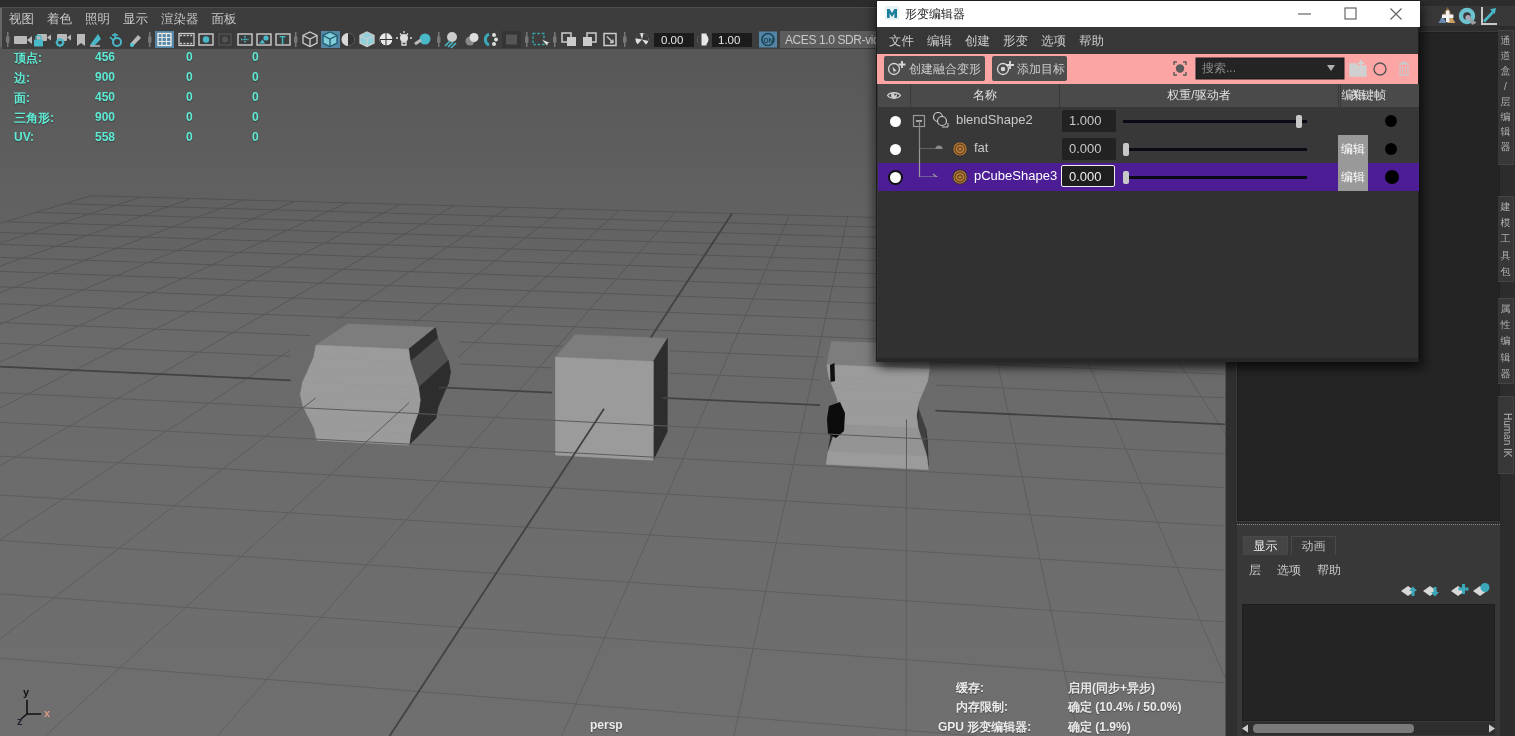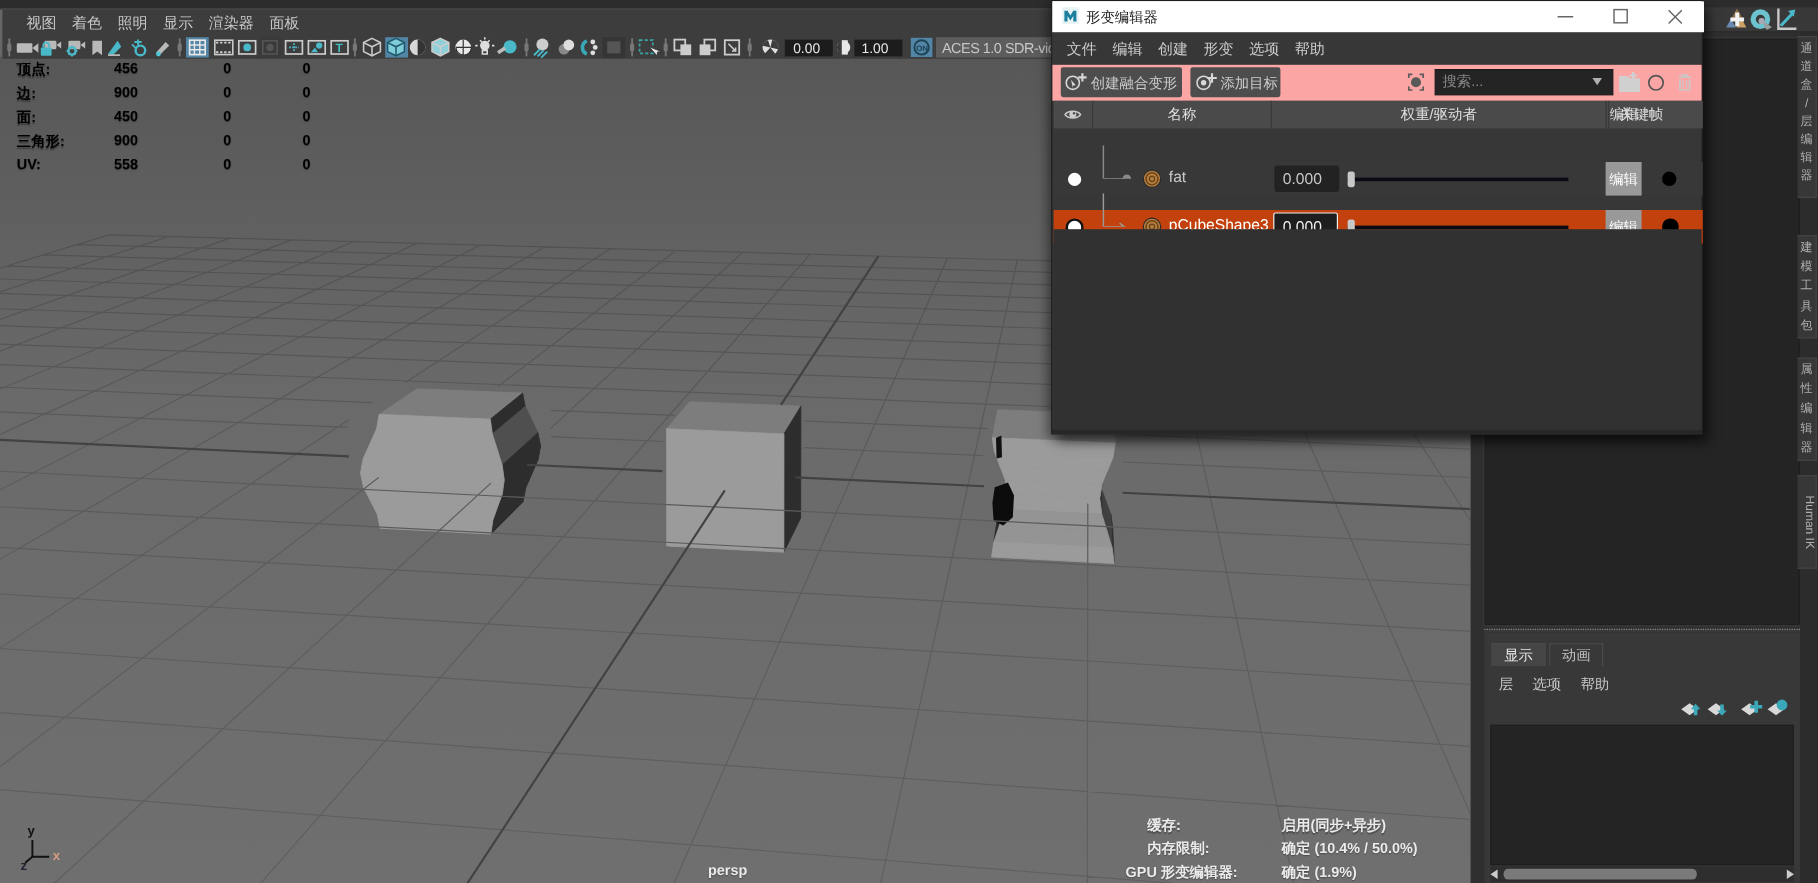--- a/index.html
+++ b/index.html
@@ -4,23 +4,23 @@
 *{margin:0;padding:0;box-sizing:border-box}
 html,body{width:1515px;height:736px;overflow:hidden;background:#2b2b2b;
  font-family:"Liberation Sans",sans-serif;-webkit-font-smoothing:antialiased}
 #root{position:relative;width:1515px;height:736px}
 .abs{position:absolute}
 
 #vpwrap{left:0;top:0;width:1226px;height:736px;background:#666}
 #topstrip{left:0;top:0;width:1226px;height:8px;background:#2c2c2c;border-bottom:1px solid #4d4d4d}
 #pmenu{left:2px;top:8px;width:1224px;height:22px;background:#3d3d3d;color:#c8c8c8;font-size:12.5px}
 #pmenu span{display:inline-block;margin-left:13px;line-height:22px}
-#pmenu span:first-child{margin-left:20px}
+#pmenu span:first-child{margin-left:7px}
 #ptool{left:2px;top:30px;width:1224px;height:19px;background:#3d3d3d}
-#hud{color:#000000;font-size:12px;font-weight:bold;text-shadow:0 1px 1px rgba(0,0,0,.35)}
+#hud{color:#5eead4;font-size:12px;font-weight:bold;text-shadow:0 1px 1px rgba(0,0,0,.35)}
 #hud div{position:absolute;width:300px}
 #hud .v1{position:absolute;left:81px;width:34px;text-align:left}
 #hud .v2{position:absolute;left:172px;width:10px}
 #hud .v3{position:absolute;left:238px;width:10px}
 .hudr{position:absolute;color:#ebebeb;font-size:12px;font-weight:bold;text-shadow:0 1px 1px rgba(0,0,0,.35)}
 
 #dock{left:1226px;top:0;width:289px;height:736px;background:#2f2f2f}
 #docktop{left:1226px;top:0;width:289px;height:27px;background:#383838;border-bottom:1px solid #2a2a2a}
 #chanbox{left:1237px;top:32px;width:263px;height:489px;background:#242424;border:1px solid #1f1f1f;outline:1px solid #3a3a3a}
 #tabstrip{left:1500px;top:27px;width:15px;height:709px;background:#2c2c2c}
@@ -366,20 +366,39 @@
 <path d="M9.5 11.5 C12 7.8 20 7.8 22.5 11.5 C20 15.2 12 15.2 9.5 11.5 Z" fill="none" stroke="#ccc" stroke-width="1.3"></path>
 <circle cx="16" cy="11.5" r="2.9" fill="#ccc"></circle>
             <circle cx="17" cy="10.4" r="1" fill="#4a4a4a"></circle>
           </svg>
         </div>
       <div class="hcell" style="left:32px;width:149px">名称</div>
       <div class="hcell" style="left:181px;width:279px">权重/驱动者</div>
       <div class="hcell" style="left:460px;width:30px">编辑</div>
       <div class="hcell" style="left:462px;width:55px">关键帧</div>
     </div>
+    <div class="row" style="top:106px">
+        <div class="radio"></div>
+        <svg width="20" height="28" style="position:absolute;left:31px;top:0">
+          <rect x="4.5" y="8.5" width="11" height="11" fill="none" stroke="#9a9a9a" stroke-width="1.2"></rect>
+          <path d="M7 14 h6" stroke="#d8d8d8" stroke-width="1.4"></path>
+        </svg>
+        <svg width="26" height="28" style="position:absolute;left:50px;top:0">
+          <g fill="none" stroke="#ccc" stroke-width="1.2">
+<circle cx="10" cy="10" r="4.5"></circle>
+            <circle cx="14" cy="14" r="4.5" fill="#383838"></circle>
+            <path d="M20 16 v4 h-6" stroke-width="1"></path>
+</g>
+        </svg>
+        <div style="position:absolute;left:78px;top:5px">blendShape2</div>
+        <div class="valbox" style="left:184px">1.000</div>
+        <div class="slider" style="left:245px;width:184px"></div>
+        <div class="shandle" style="left:418px"></div>
+        <div class="keydot"></div>
+      </div>
 <div class="row" style="top:134px">
         <div class="radio"></div>
         <svg width="60" height="28" style="position:absolute;left:31px;top:-14px">
           <g stroke="#8a8a8a" stroke-width="1.2" fill="none">
             <path d="M10.5 0 V28 M10.5 28 H28"></path>
             <circle cx="30" cy="28" r="3" fill="#8a8a8a"></circle>
           </g>
         </svg>
         <svg width="18" height="28" style="position:absolute;left:73px;top:0">
           <circle cx="9" cy="14" r="7.2" fill="#b97f41"></circle>
@@ -387,21 +406,21 @@
           <circle cx="9" cy="14" r="2.2" fill="none" stroke="#6b4617" stroke-width="1.2"></circle>
           <circle cx="9" cy="14" r="7.2" fill="none" stroke="#2b2b2b" stroke-width="1"></circle>
         </svg>
         <div style="position:absolute;left:96px;top:5px">fat</div>
         <div class="valbox" style="left:184px">0.000</div>
         <div class="slider" style="left:245px;width:184px"></div>
         <div class="shandle" style="left:245px"></div>
         <div class="editbtn">编辑</div>
         <div class="keydot"></div>
       </div>
-<div class="row" style="top:174px;background:#c2410c;color:#fff">
+<div class="row" style="top:162px;background:#4c1d95;color:#fff">
         <div class="radio" style="box-shadow:0 0 0 2px #111"></div>
         <svg width="60" height="28" style="position:absolute;left:31px;top:-14px">
           <g stroke="#9a9a9a" stroke-width="1.2" fill="none">
             <path d="M10.5 0 V28 M10.5 28 H28 l-4 -3 m4 3 l-4 3"></path>
           </g>
         </svg>
         <svg width="18" height="28" style="position:absolute;left:73px;top:0">
           <circle cx="9" cy="14" r="7.2" fill="#b97f41"></circle>
           <circle cx="9" cy="14" r="5" fill="none" stroke="#6b4617" stroke-width="1.3"></circle>
           <circle cx="9" cy="14" r="2.2" fill="none" stroke="#6b4617" stroke-width="1.2"></circle>

